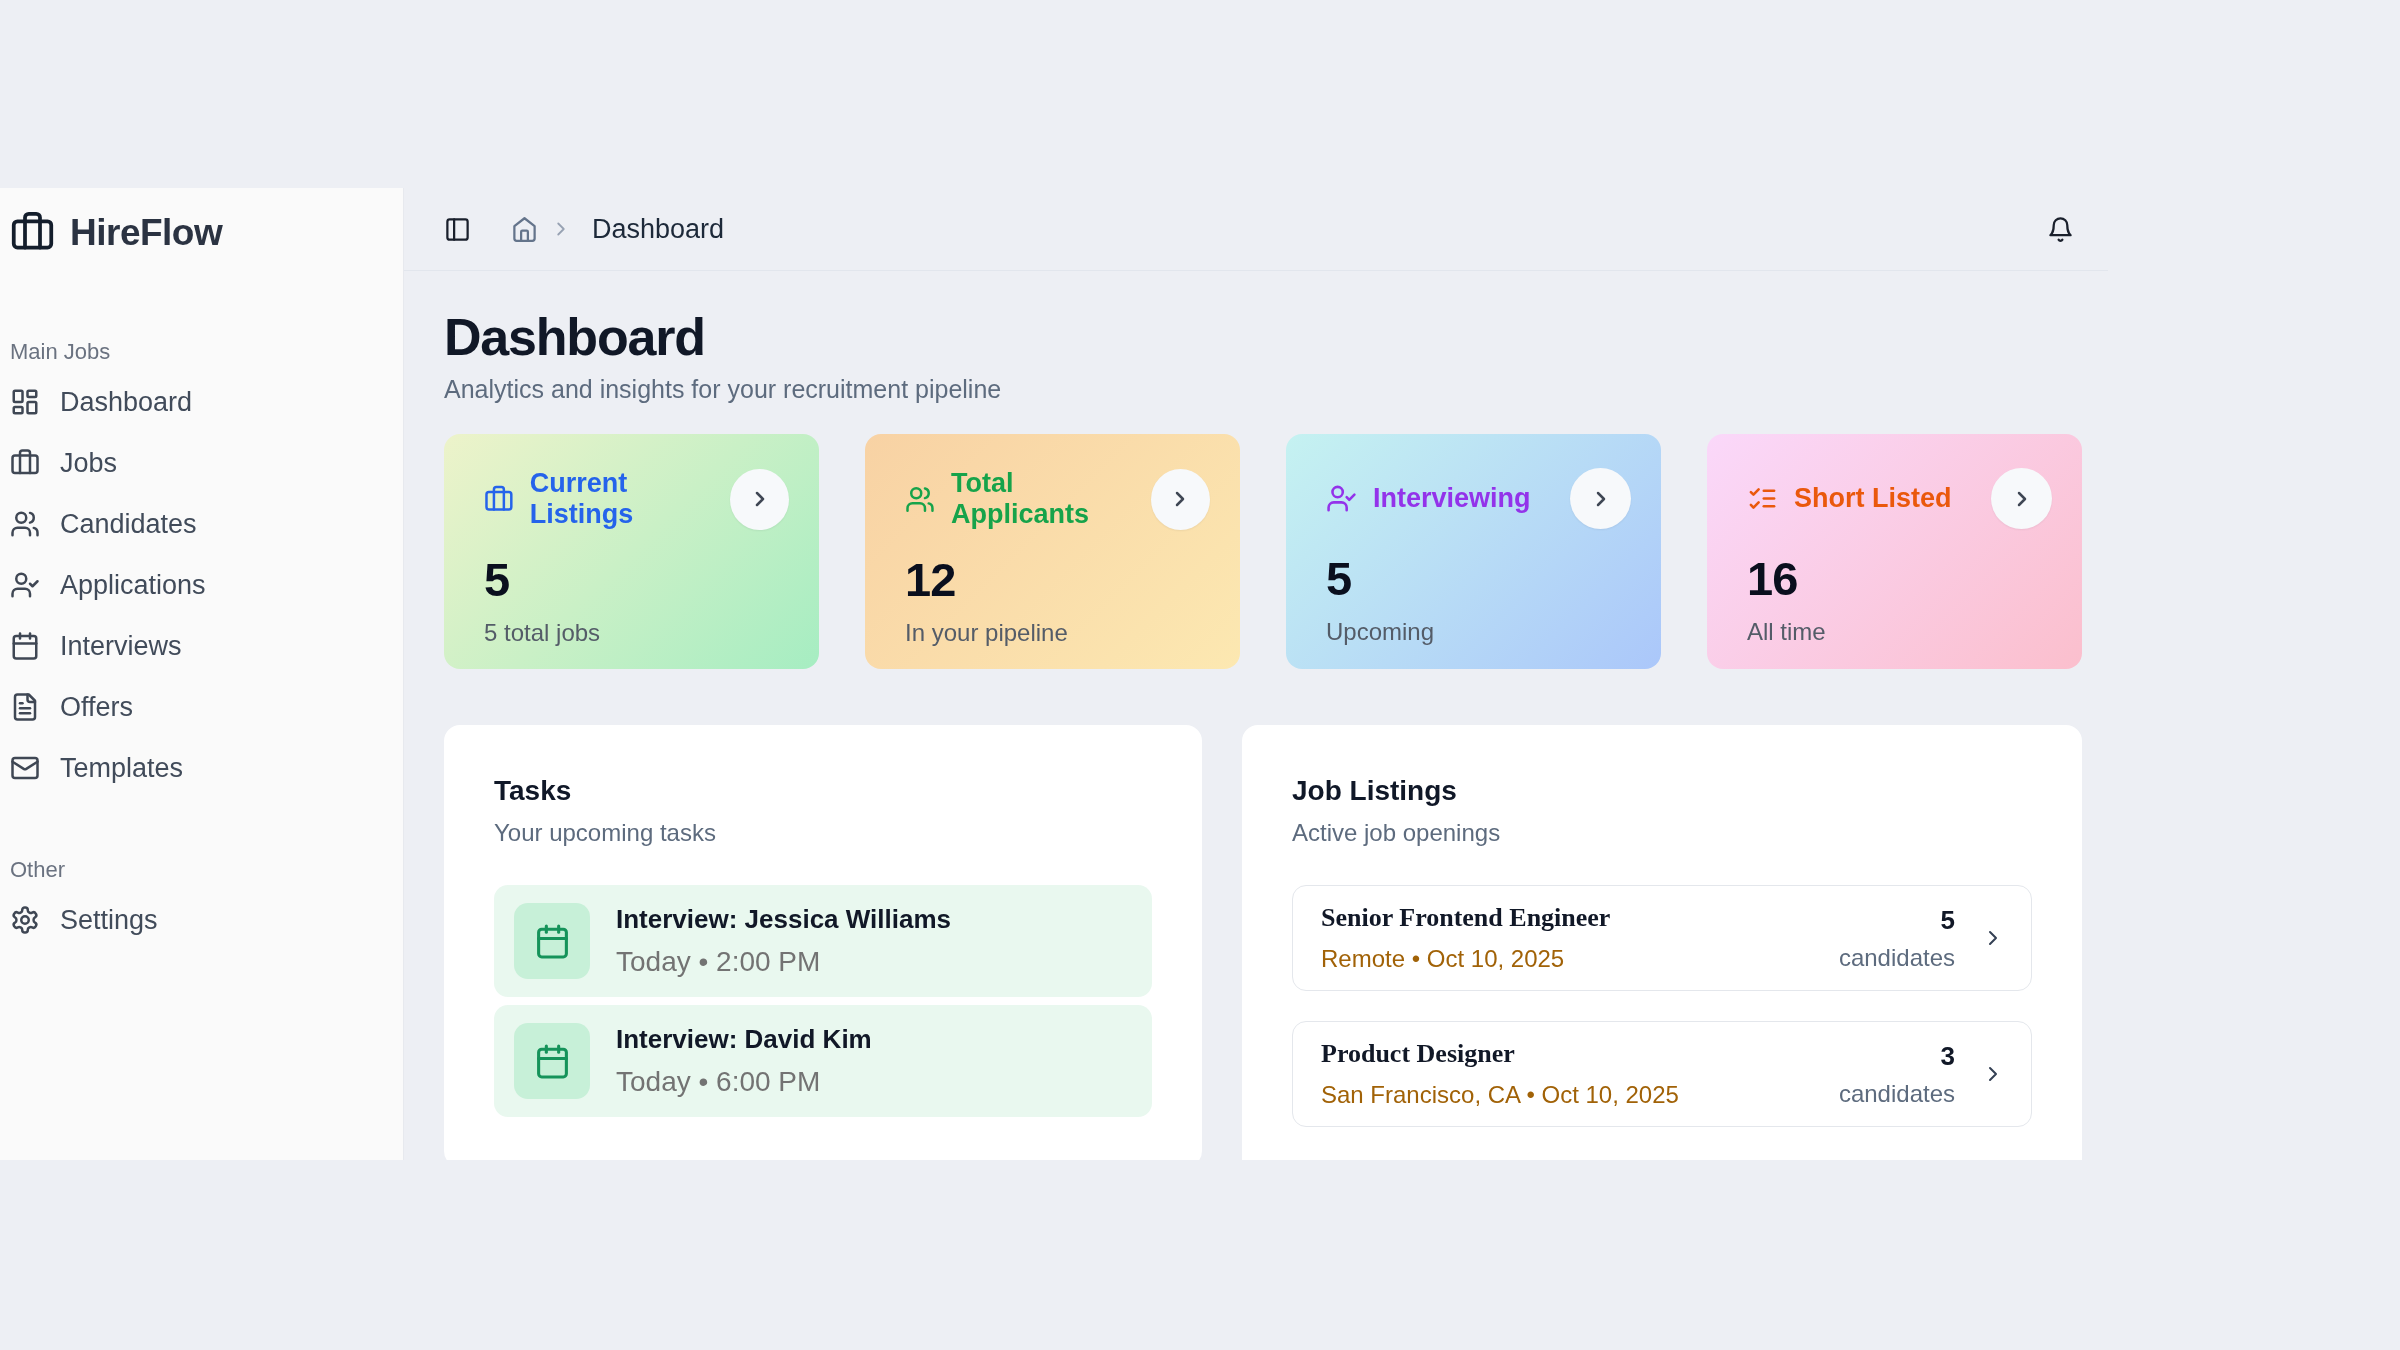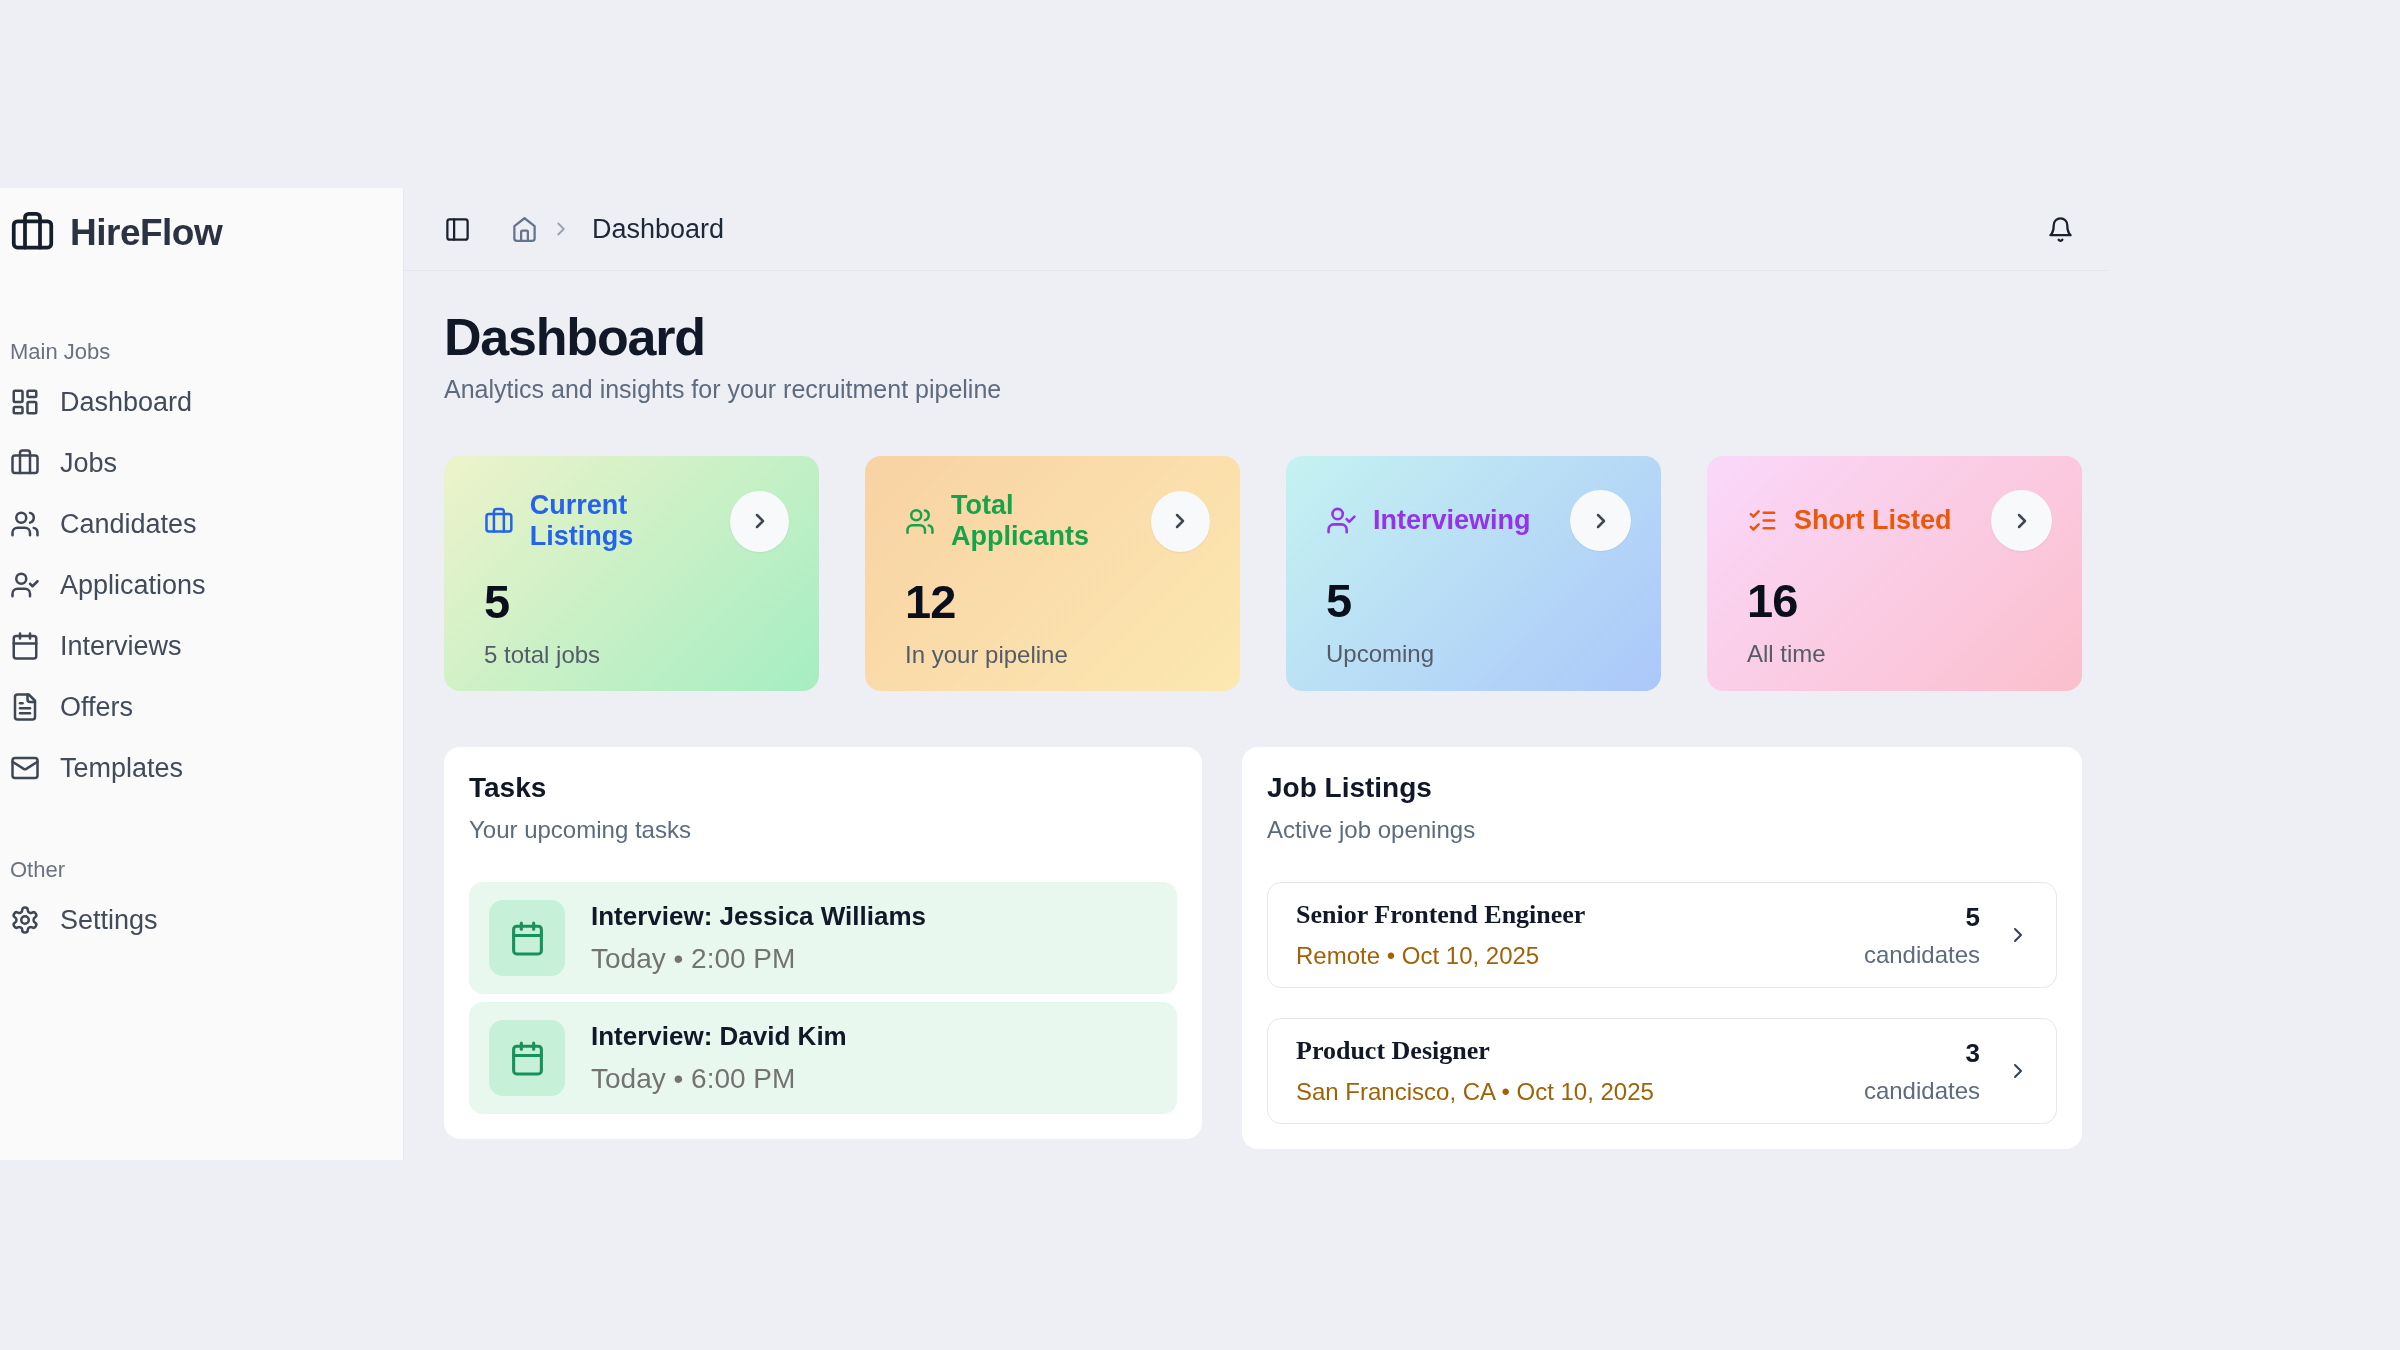--- a/index.html
+++ b/index.html
@@ -54,21 +54,21 @@
   .breadcrumb { display:flex; align-items:center; margin-left:40px; }
   .breadcrumb .home-ic { width:27px; height:27px; color:#64748b; }
   .breadcrumb .crumb-sep { width:22px; height:22px; color:#98a2b3; margin:0 12px; }
   .breadcrumb-current { font-size:27px; color:#1d2939; margin-left:8px; }
   .bell { width:27px; height:27px; color:#1a202c; cursor:pointer; }
   
   .content { padding:36px 26px 0 40px; flex:1; }
   .page-title { font-size:52px; font-weight:800; letter-spacing:-1.2px; color:#111827; }
   .page-subtitle { font-size:25px; color:#5d6b7e; margin-top:8px; }
   
-  .stat-row { display:flex; gap:46px; margin-top:52px; }
+  .stat-row { display:flex; gap:46px; margin-top:30px; }
   .stat-card {
     flex:1; height:235px; border-radius:16px;
     padding:34px 30px 0 40px;
     position:relative; cursor:pointer;
   }
   .stat-head { display:flex; align-items:center; justify-content:space-between; }
   .stat-head-left { display:flex; align-items:center; gap:16px; }
   .stat-head-left svg { width:31px; height:31px; }
   .stat-label { font-size:27px; font-weight:600; }
   .stat-arrow {
@@ -76,21 +76,21 @@
     background:#f7f9fb;
     display:flex; align-items:center; justify-content:center;
     box-shadow:0 1px 2px rgba(16,24,40,0.06);
     cursor:pointer;
   }
   .stat-arrow svg { width:24px; height:24px; color:#3f4754; }
   .stat-value { font-size:47px; font-weight:800; color:#0a0f1e; margin-top:22px; letter-spacing:-1px; }
   .stat-sub { font-size:24px; color:#545c68; margin-top:12px; }
   
   .panels-row { display:flex; gap:40px; margin-top:56px; align-items:flex-start; }
-  .panel { background:#ffffff; border-radius:16px; padding:25px; }
+  .panel { background:#ffffff; border-radius:16px; padding:50px; }
   .panel-title { font-size:28px; font-weight:700; color:#101828; }
   .panel-subtitle { font-size:24px; color:#5d6b7e; margin-top:12px; }
   .tasks-panel { width:758px; flex:0 0 758px; }
   .jobs-panel { flex:1; }
   .task-list { margin-top:38px; display:flex; flex-direction:column; gap:8px; }
   .task-item {
     display:flex; align-items:center; gap:26px;
     background:#e9f8ef; border-radius:14px;
     padding:18px 20px; height:112px;
     cursor:pointer;

